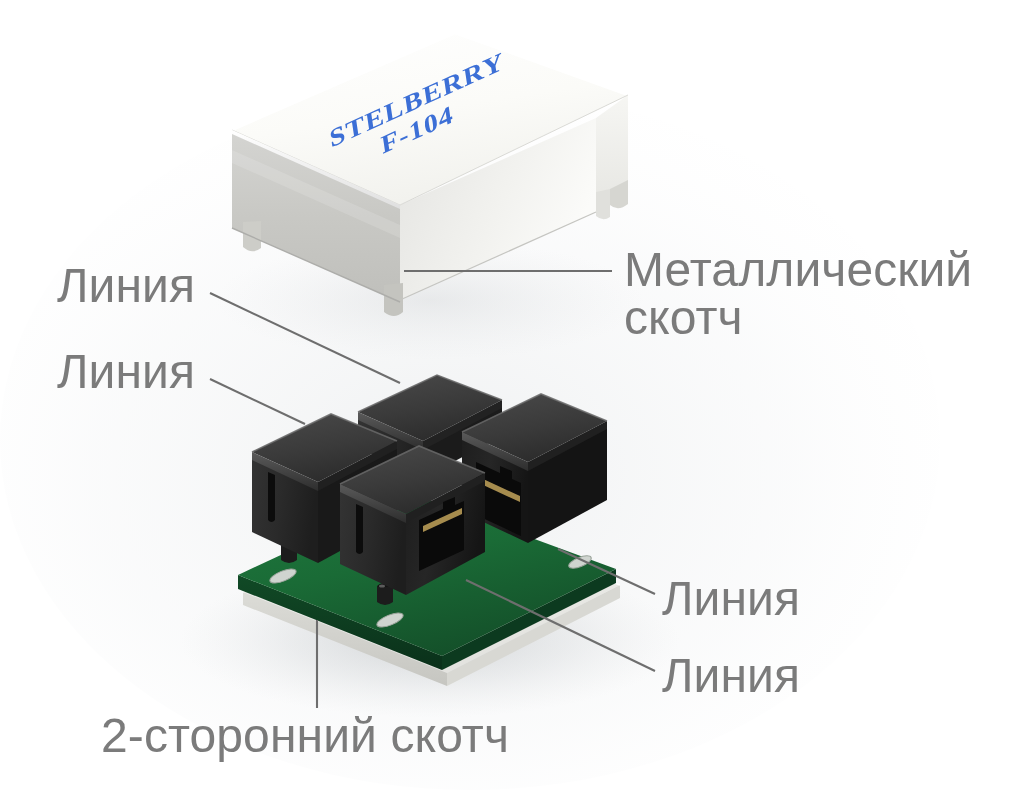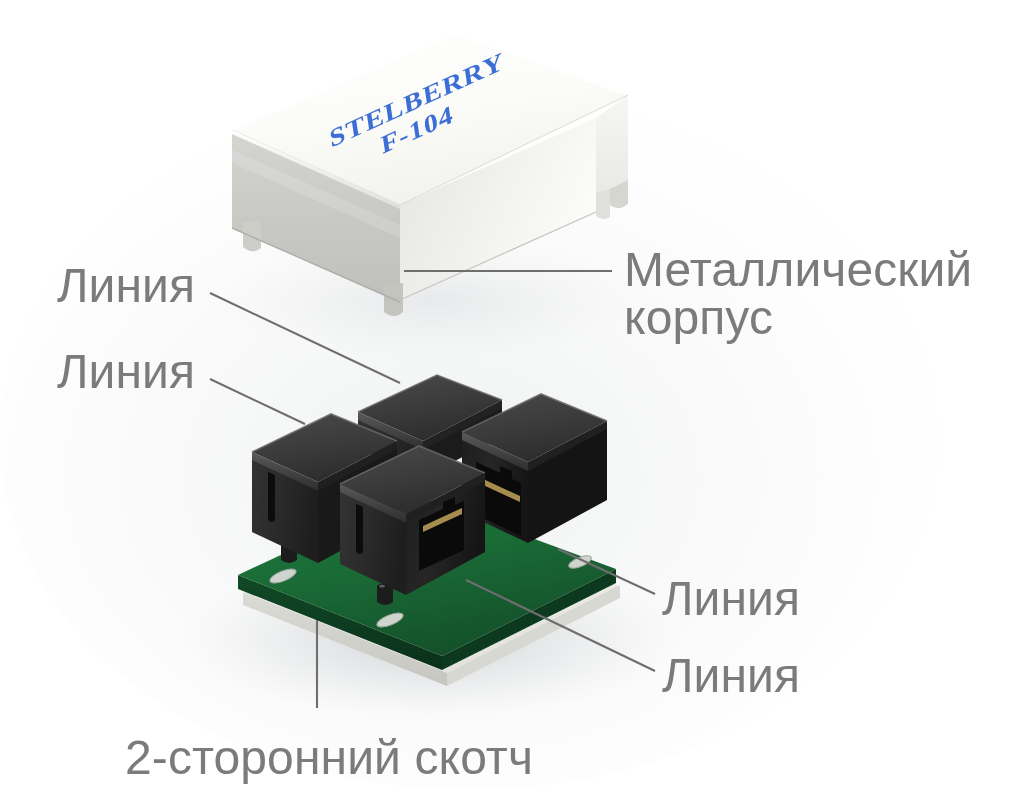--- a/index.html
+++ b/index.html
@@ -32,21 +32,21 @@
     line-height: 48px;
     white-space: nowrap;
     font-family: "Liberation Sans", "DejaVu Sans", sans-serif;
     letter-spacing: 0.1px;
   }
   .lbl-metal  { left: 624px; top: 246px; width: 392px; white-space: normal; }
   .lbl-line1  { left: 57px;  top: 262px; }
   .lbl-line2  { left: 57px;  top: 348px; }
   .lbl-line3  { left: 662px; top: 575px; }
   .lbl-line4  { left: 662px; top: 652px; }
-  .lbl-tape   { left: 101px; top: 734px; margin-left: 24px; }
+  .lbl-tape   { left: 101px; top: 712px; }
 </style>
 </head>
 <body>
 
 <div id="stage">
 
   <svg id="art" viewBox="0 0 1024 800">
     <defs>
 
       <linearGradient id="gTopCover" x1="0" y1="0" x2="0.35" y2="1">
@@ -290,21 +290,21 @@
     <g stroke="#6e6e6e" stroke-width="2.1" fill="none" stroke-linecap="butt">
       <line x1="404" y1="271" x2="612" y2="271"></line>
       <line x1="210" y1="293" x2="400" y2="383"></line>
       <line x1="210" y1="379" x2="305" y2="424"></line>
       <line x1="558" y1="549" x2="655" y2="594"></line>
       <line x1="466" y1="580" x2="655" y2="671"></line>
       <line x1="317" y1="620" x2="317" y2="708"></line>
     </g>
   </svg>
 
-  <div class="lbl lbl-metal">Металлический корпус</div>
+  <div class="lbl lbl-metal">Металлический скотч</div>
 
   <div class="lbl lbl-line1">Линия</div>
 
   <div class="lbl lbl-line2">Линия</div>
 
   <div class="lbl lbl-line3">Линия</div>
 
   <div class="lbl lbl-line4">Линия</div>
 
   <div class="lbl lbl-tape">2-сторонний скотч</div>

